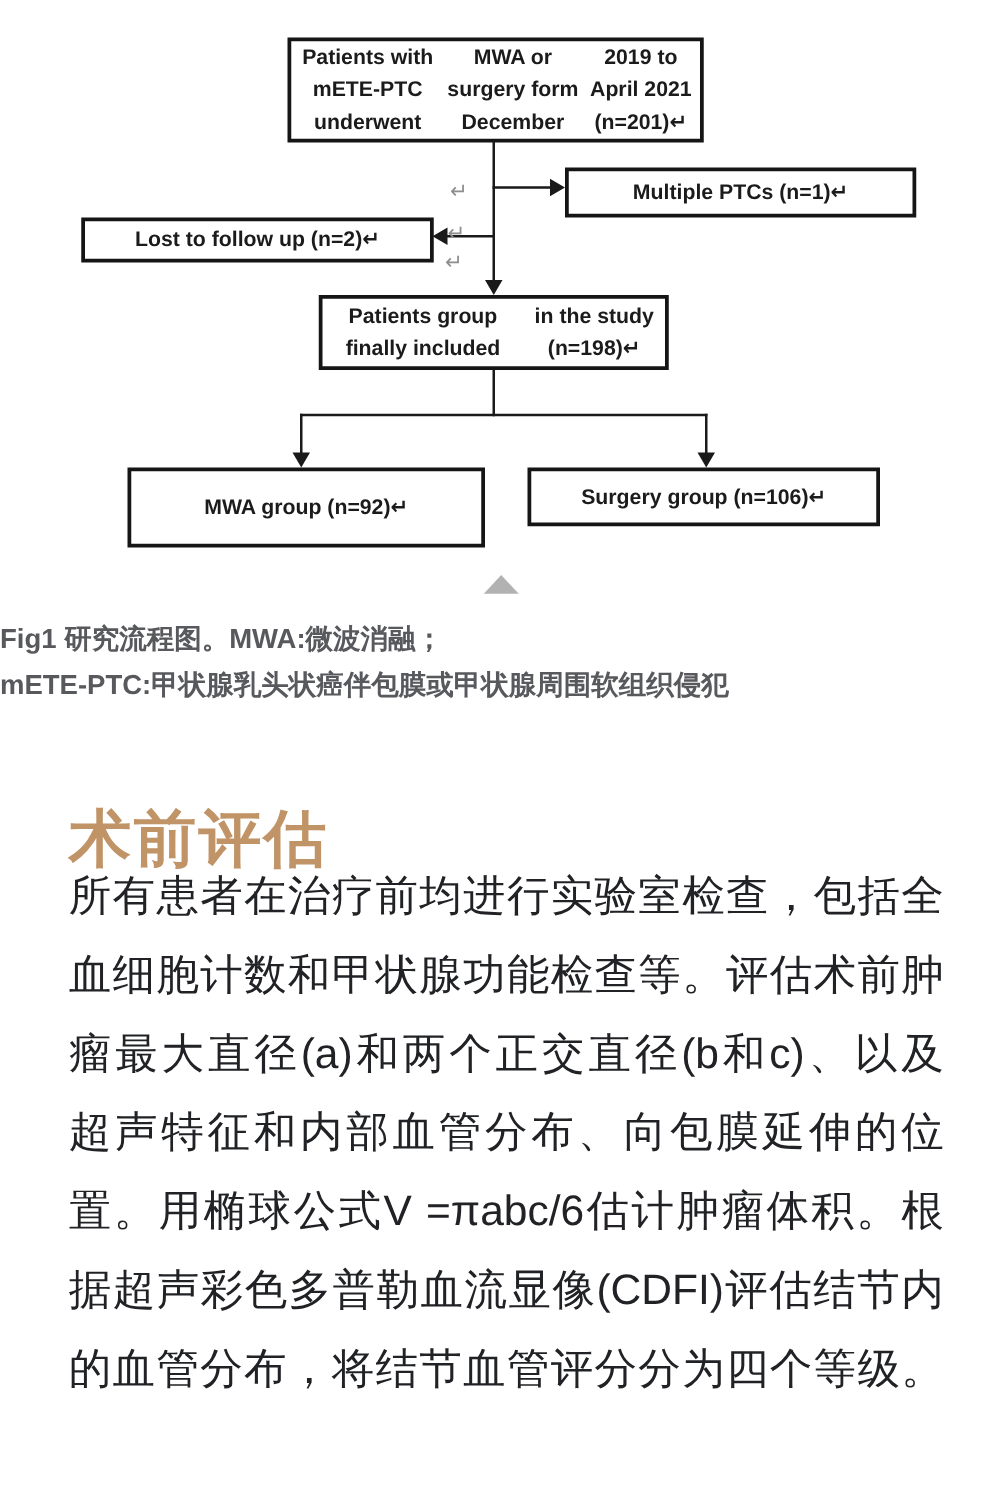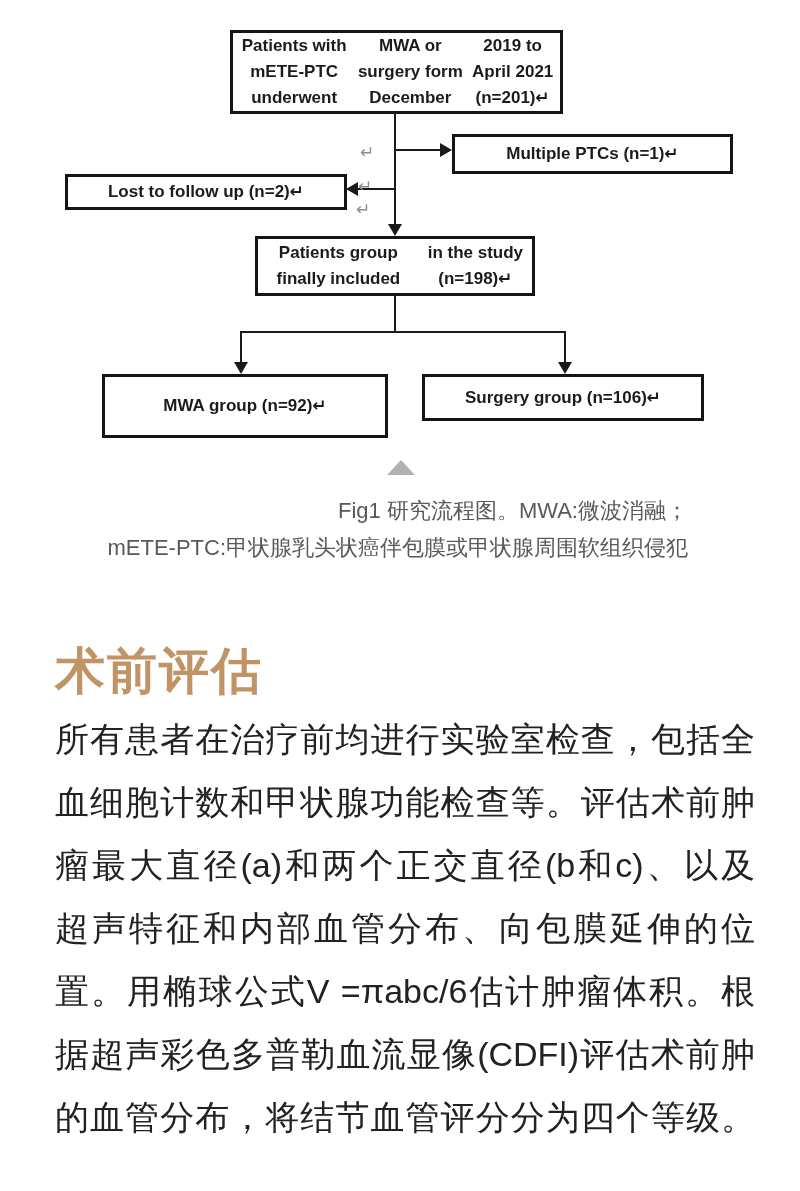--- a/index.html
+++ b/index.html
@@ -23,29 +23,29 @@
   #box-multiple{left:452px;top:134px;width:281px;height:40px;}
   #box-lost{left:65px;top:174px;width:282px;height:36px;}
   #box-included{left:255px;top:236px;width:280px;height:60px;}
   #box-mwa{left:102px;top:374px;width:286px;height:64px;}
   #box-surgery{left:422px;top:374px;width:282px;height:47px;}
 
   
   .fig-collapse{position:absolute;left:387px;top:460px;width:0;height:0;
       border-left:14px solid transparent;border-right:14px solid transparent;
       border-bottom:15px solid #b2b2b2;cursor:pointer;}
-  .fig-caption{position:absolute;left:0;top:492px;width:688px;text-align:right;
-      color:#58595d;font-size:22px;line-height:37px;font-weight:400;}
+  .fig-caption{position:absolute;left:0;top:492px;width:688px;text-align:left;
+      color:#58595d;font-size:22px;line-height:37px;font-weight:700;}
 
   
   .section-heading{position:absolute;left:55px;top:638px;
       font-family:"Liberation Serif","DejaVu Serif",serif;
       font-size:50px;font-weight:700;color:#c09467;letter-spacing:2px;}
 
-  .body-paragraph{position:absolute;left:55px;top:708px;width:700px;
+  .body-paragraph{position:absolute;left:55px;top:686px;width:700px;
       color:#212225;font-size:34px;line-height:63px;}
   .body-line{text-align:justify;text-align-last:justify;width:700px;}
 </style>
 </head>
 <body>
 
 <div class="page">
 
   <div class="flowchart">
 
@@ -105,17 +105,17 @@
   </div>
 
   <div class="section-heading">术前评估</div>
 
   <div class="body-paragraph">
     <div class="body-line">所有患者在治疗前均进行实验室检查，包括全</div>
     <div class="body-line">血细胞计数和甲状腺功能检查等。评估术前肿</div>
     <div class="body-line">瘤最大直径(a)和两个正交直径(b和c)、以及</div>
     <div class="body-line">超声特征和内部血管分布、向包膜延伸的位</div>
     <div class="body-line">置。用椭球公式V =πabc/6估计肿瘤体积。根</div>
-    <div class="body-line">据超声彩色多普勒血流显像(CDFI)评估术前肿</div>
+    <div class="body-line">据超声彩色多普勒血流显像(CDFI)评估结节内</div>
     <div class="body-line">的血管分布，将结节血管评分分为四个等级。</div>
   </div>
 
 </div>
 
 </body></html>

